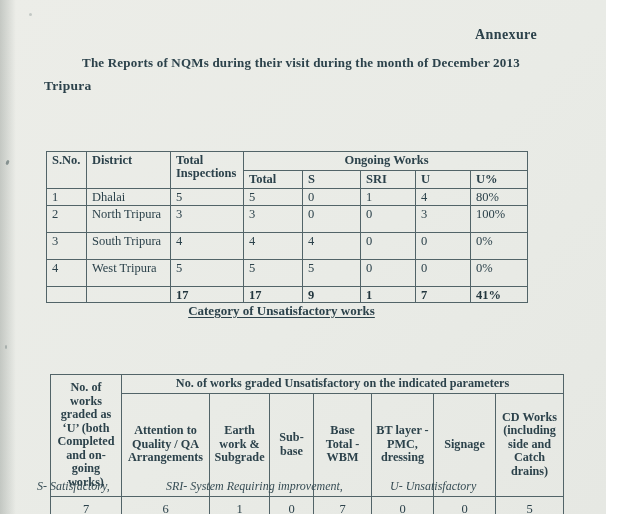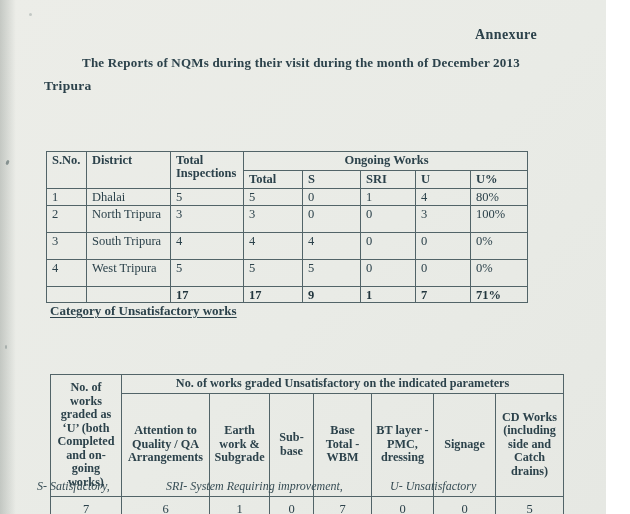--- a/index.html
+++ b/index.html
@@ -48,21 +48,21 @@
   .t1 .center{text-align:center;}
   .t1 tr.rh1{height:19px;}
   .t1 tr.rh2{height:18px;}
   .t1 tr.r-one{height:17px;}
   .t1 tr.r-two{height:27px;}
   .t1 tr.r-total{height:15px;}
   .t1 .tot{font-weight:bold;color:#22363e;}
 
   .cat-title{
     position:absolute;left:50px;top:303px;width:463px;
-    font-size:13px;font-weight:bold;
+    text-align:center;font-size:13px;font-weight:bold;
     text-decoration:underline;text-underline-offset:2px;
   }
 
   .t2{position:absolute;left:50px;top:330px;width:513px;}
   .t2 td{text-align:center;vertical-align:middle;padding:2px 4px;}
   .t2 .hd{font-weight:bold;font-size:12.2px;line-height:13.5px;}
   .t2 tr.rh1{height:17px;padding-left:8px;}
   .t2 tr.rh2{height:103px;}
   .t2 tr.rdata{height:27px;}
   .t2 .graded{padding:2px 5px;}
@@ -153,21 +153,21 @@
         <td>0%</td>
       </tr>
       <tr class="r-total">
         <td></td>
         <td></td>
         <td class="tot">17</td>
         <td class="tot">17</td>
         <td class="tot">9</td>
         <td class="tot">1</td>
         <td class="tot">7</td>
-        <td class="tot">71%</td>
+        <td class="tot">41%</td>
       </tr>
     </tbody>
   </table>
 
   <div class="cat-title">Category of Unsatisfactory works</div>
 
   <table class="t2">
     <colgroup>
       <col style="width:71px">
         <col style="width:88px">

